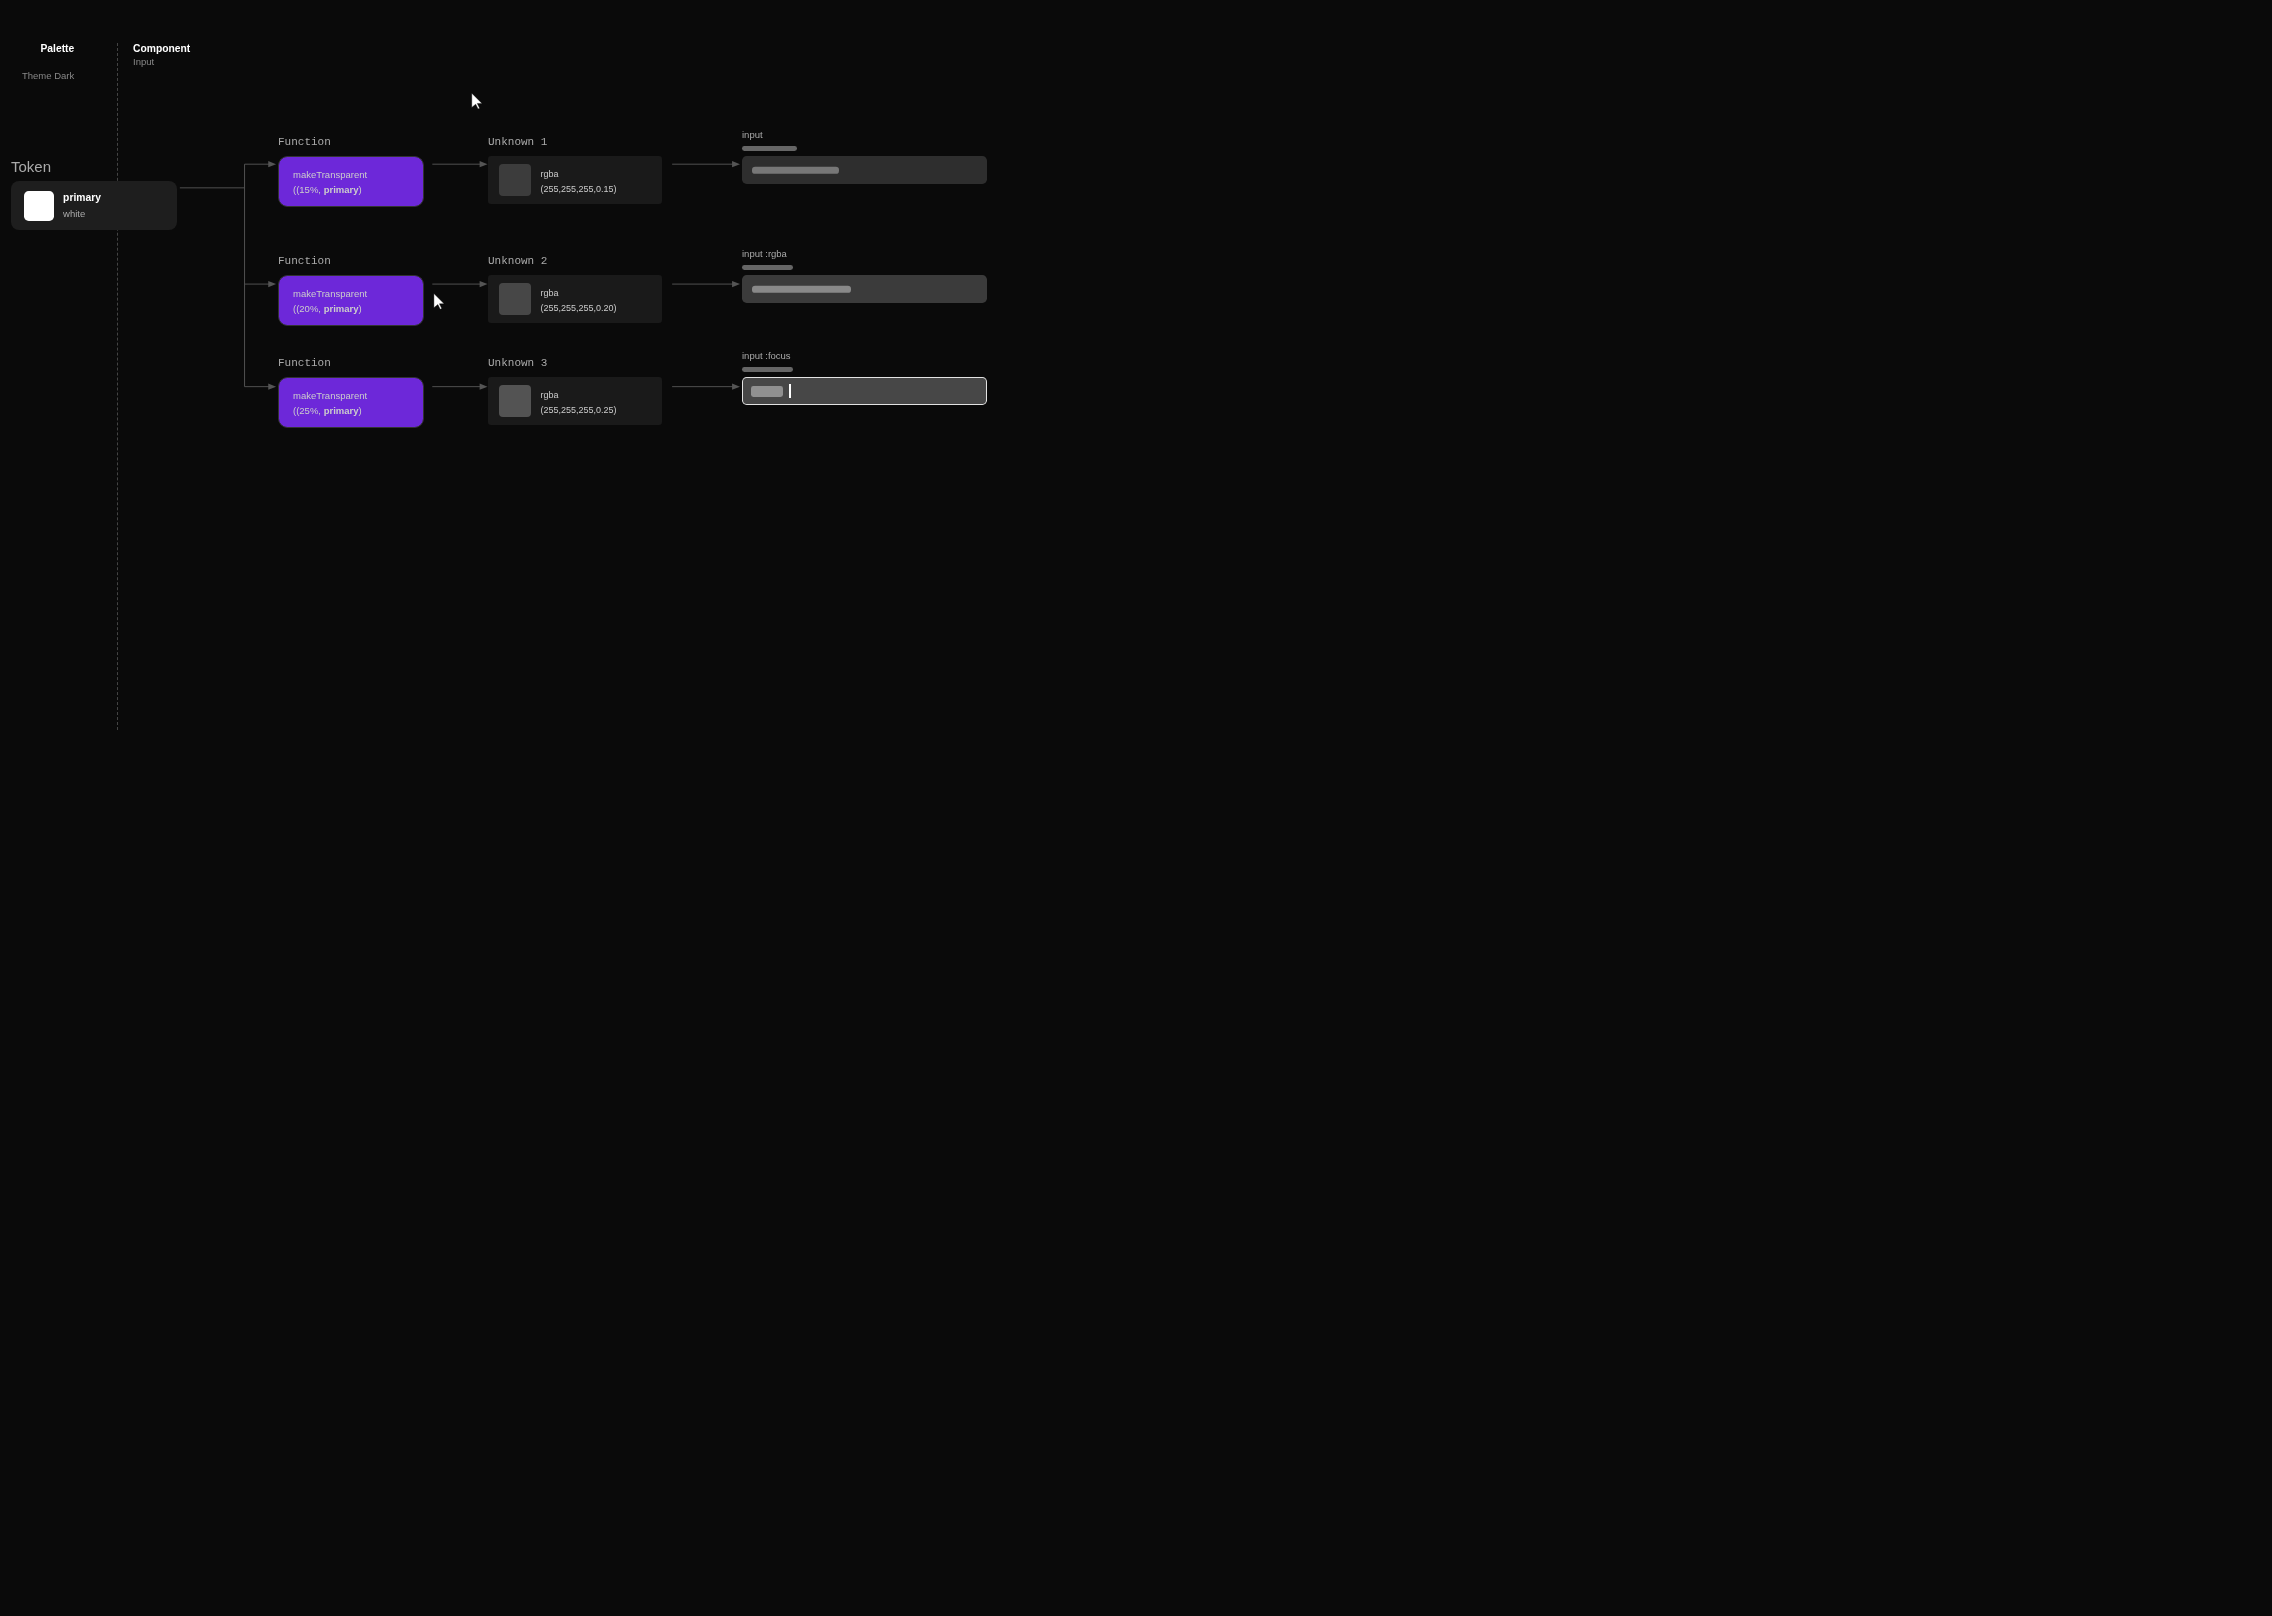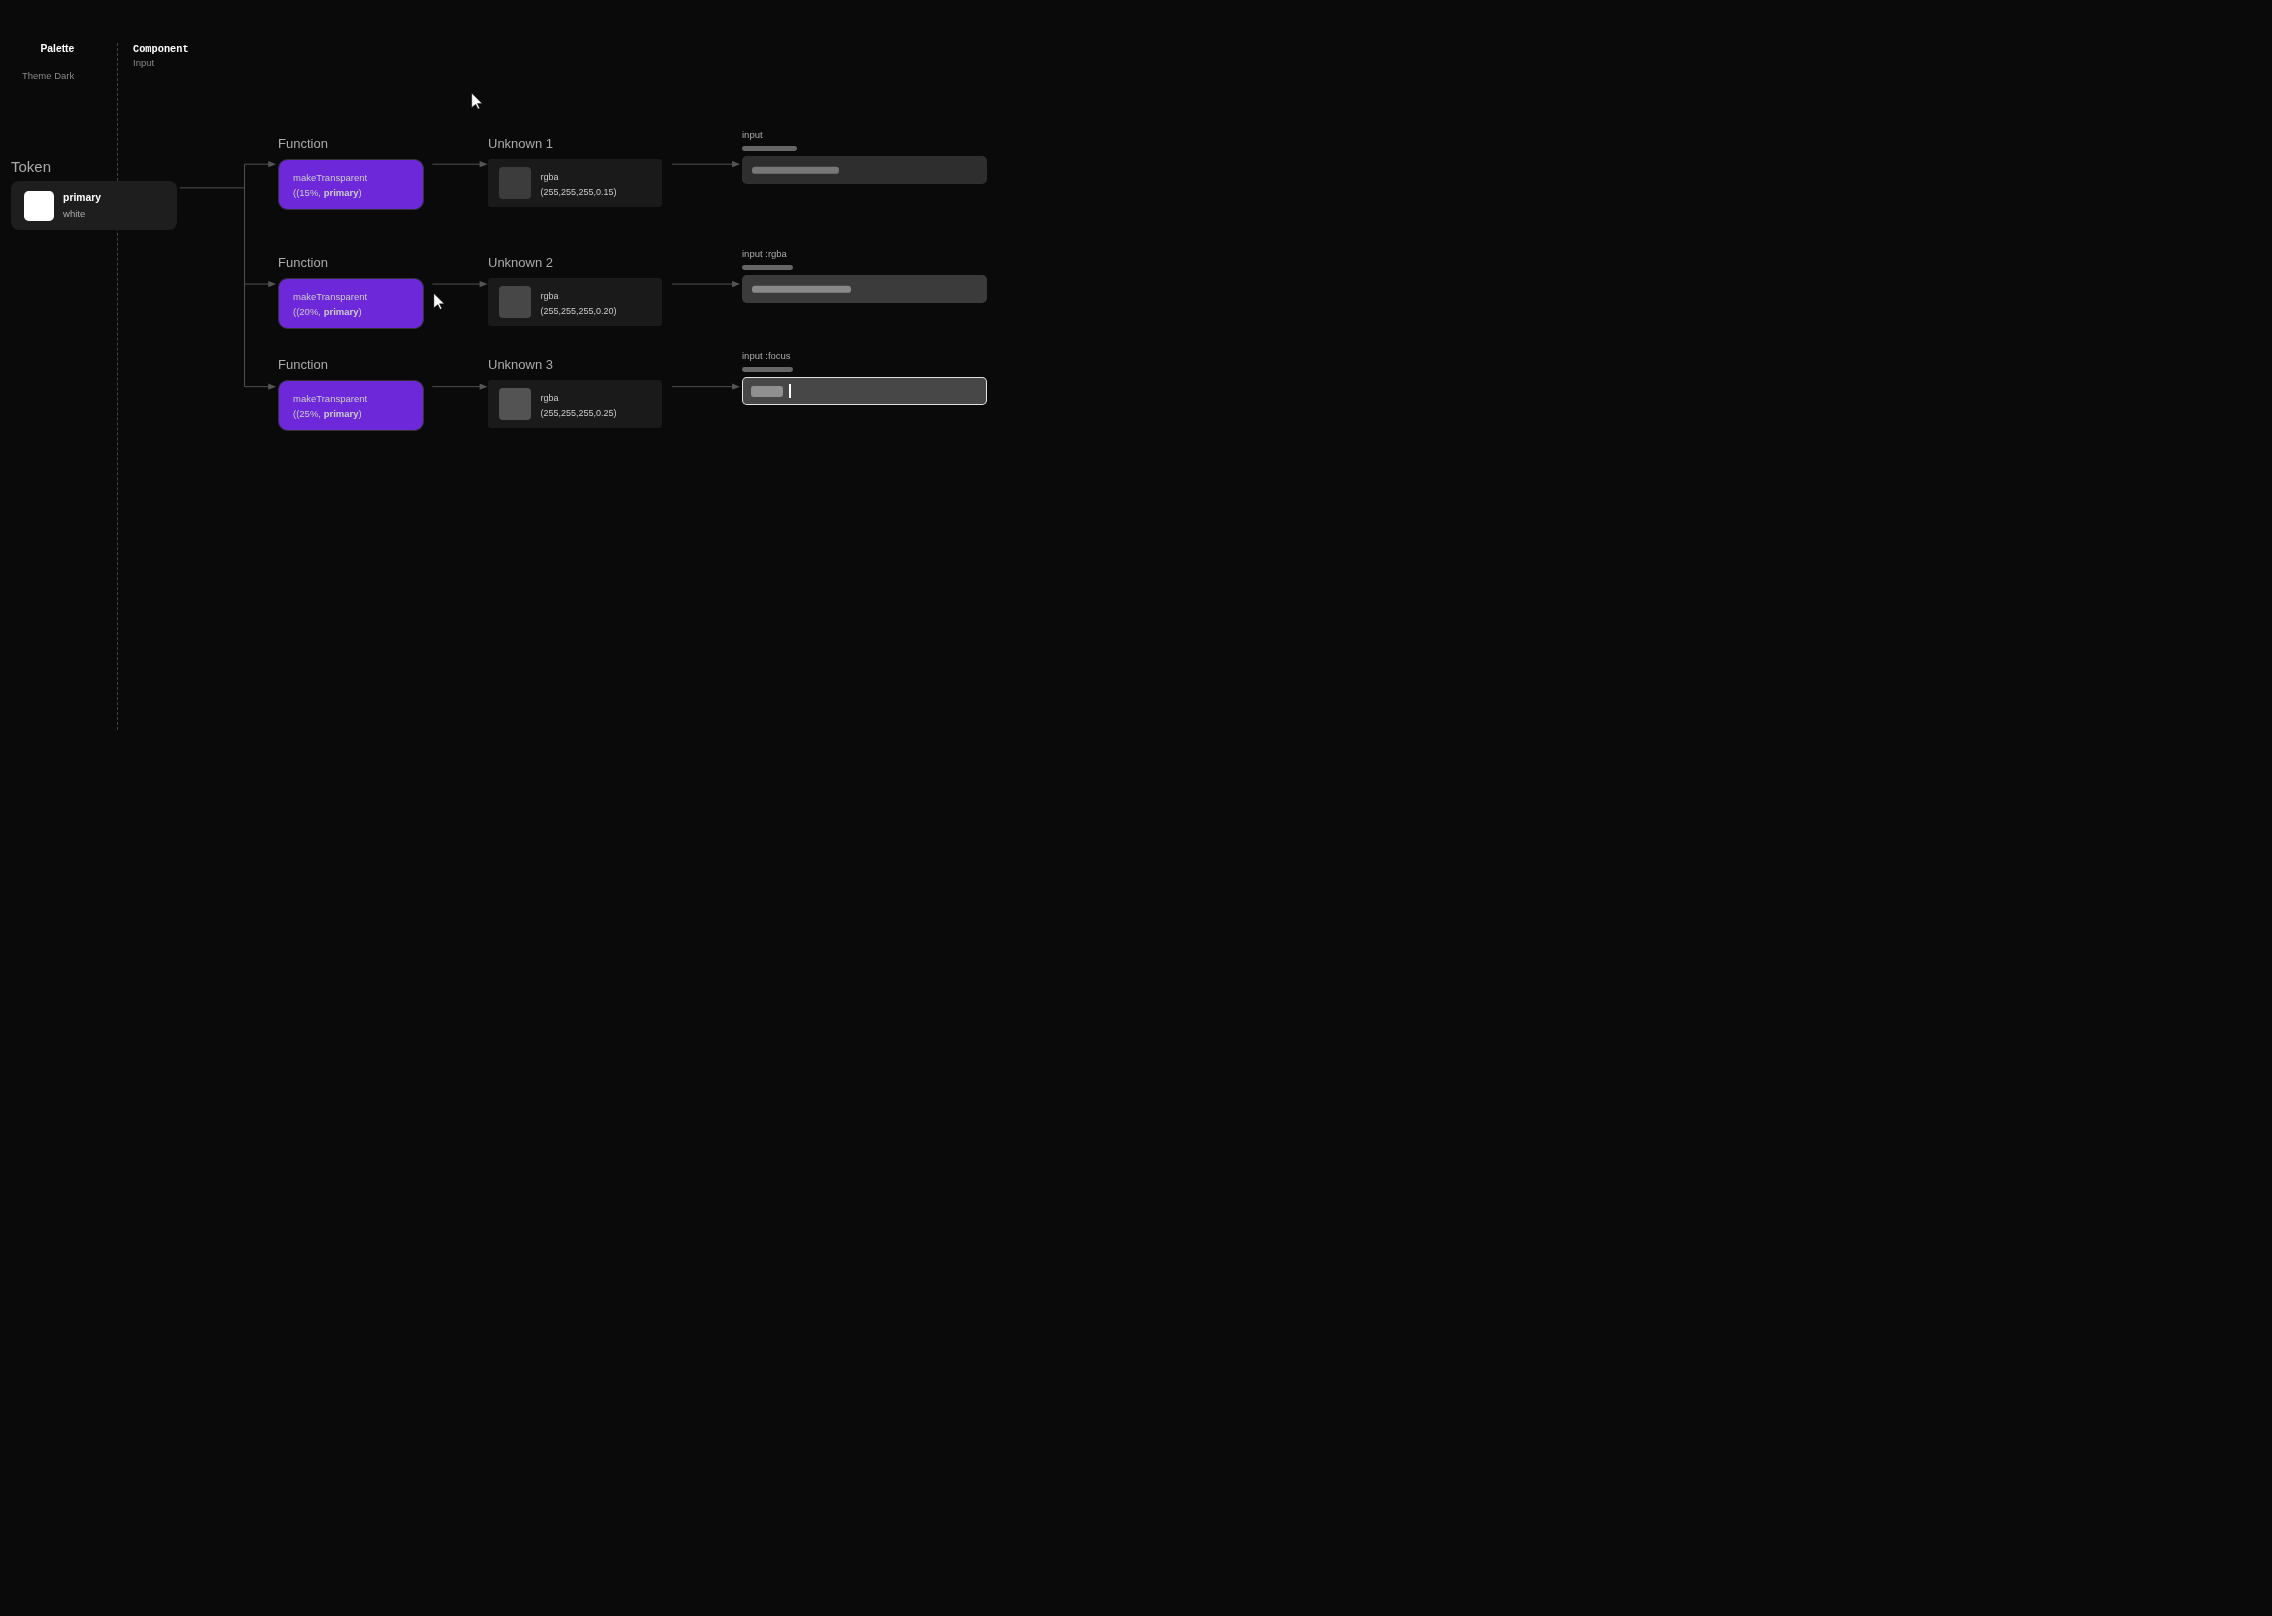--- a/index.html
+++ b/index.html
@@ -89,33 +89,33 @@
     
     .component-section {
       position: absolute;
       left: 133px;
       top: 43px;
     }
 
     .component-title {
       font-weight: 700;
       font-size: 10.3px;
-      font-family: Liberation Mono, monospace;
     }
 
     .component-subtitle {
       font-size: 9.5px;
       color: #888;
       margin-top: 1.6px;
     }
 
     .section-label {
-      font-size: 13px;
+      font-size: 11px;
       color: #aaa;
       margin-bottom: 8px;
+      font-family: Liberation Mono, monospace;
     }
 
     .function-box {
       background: #6d28d9;
       border: 0.8px solid #333;
       border-radius: 9.5px;
       padding: 9.5px 14px;
       width: 146px;
       font-size: 9.5px;
       color: #ccc;

